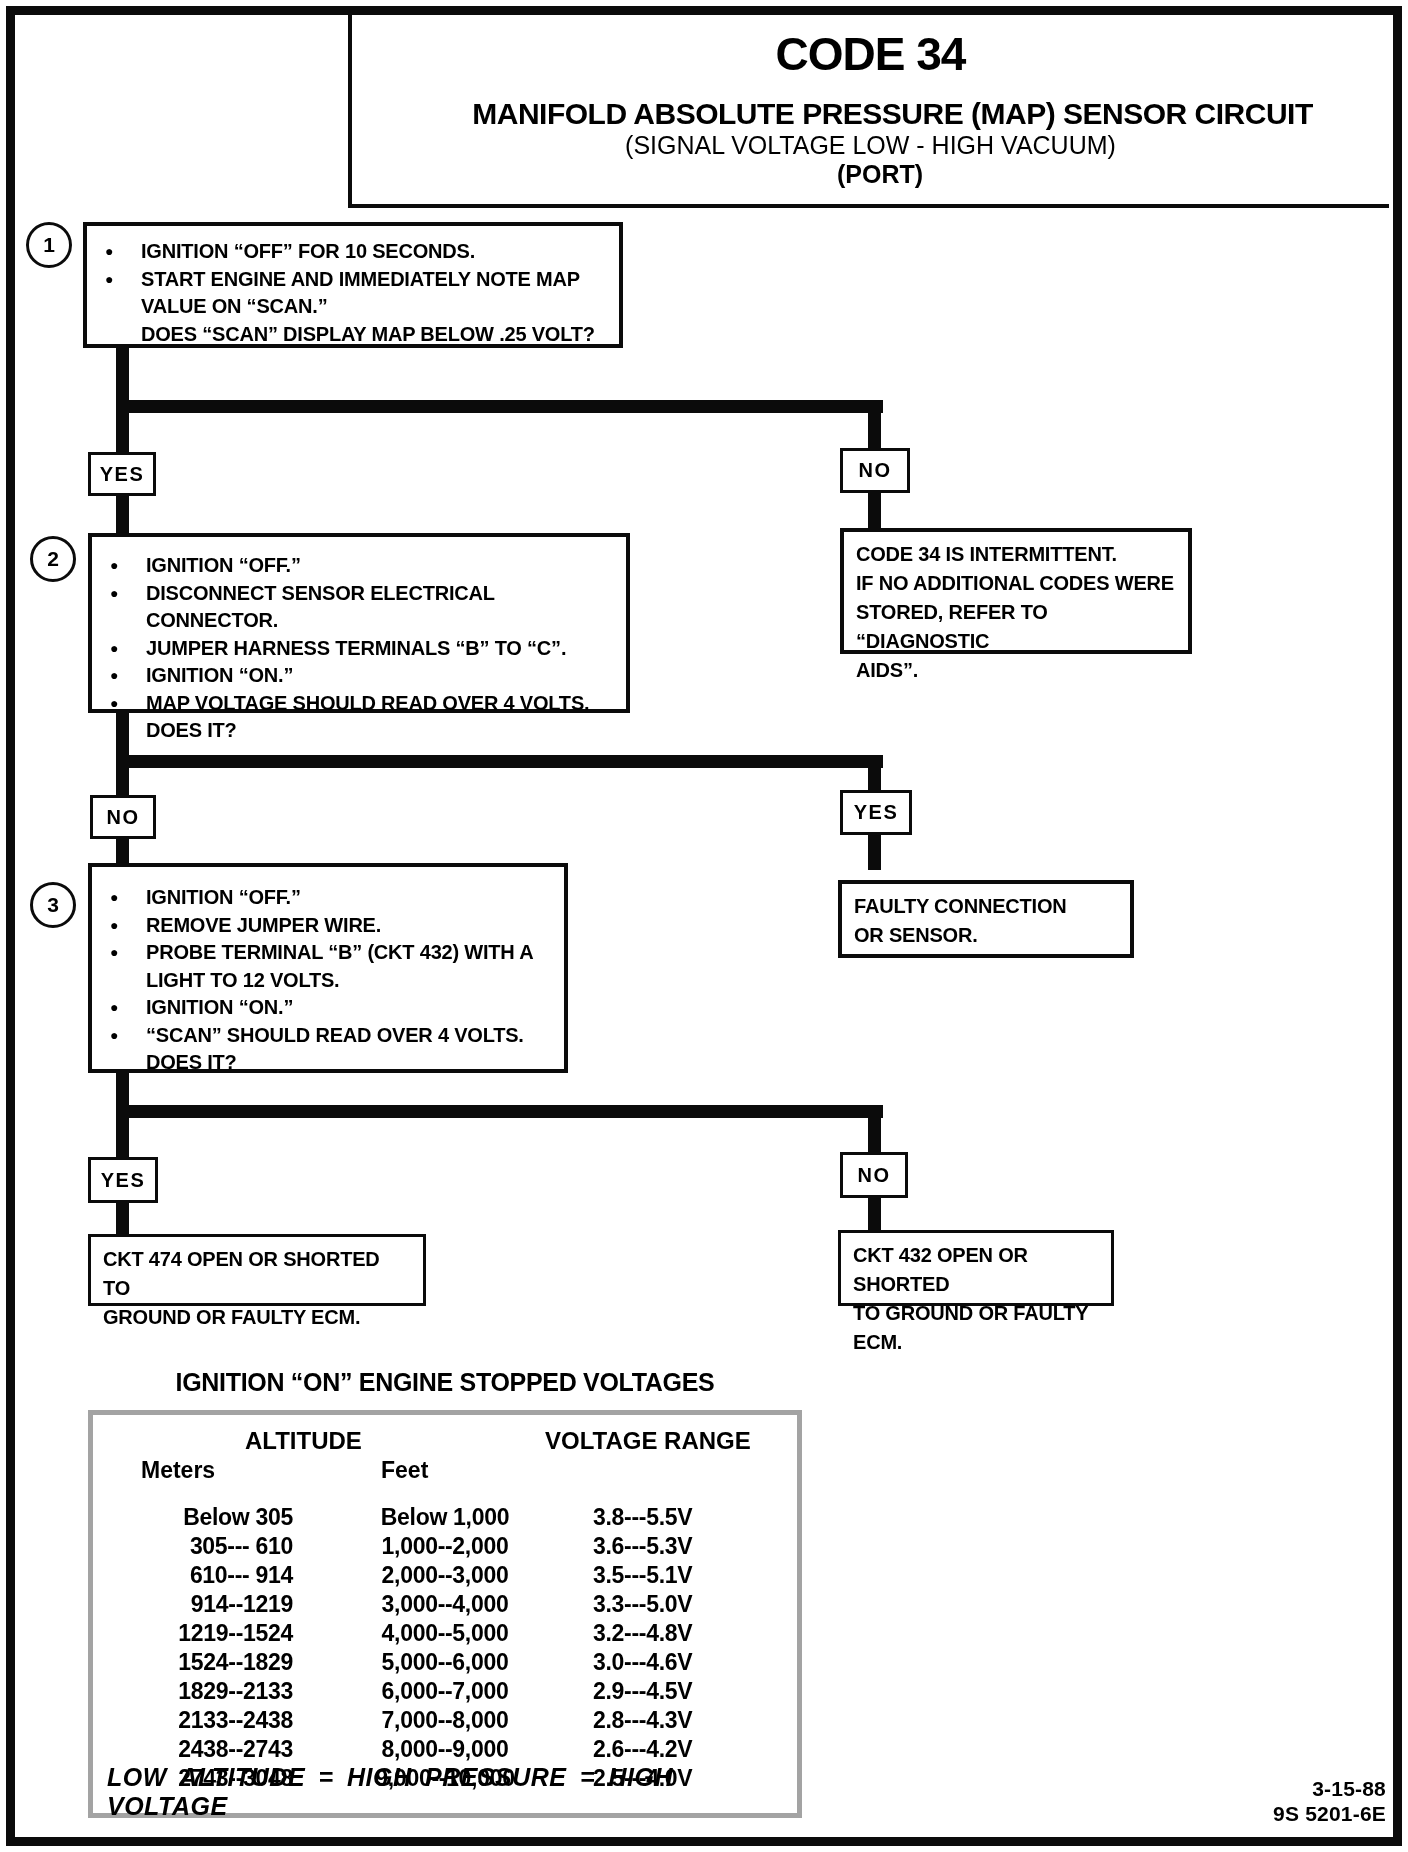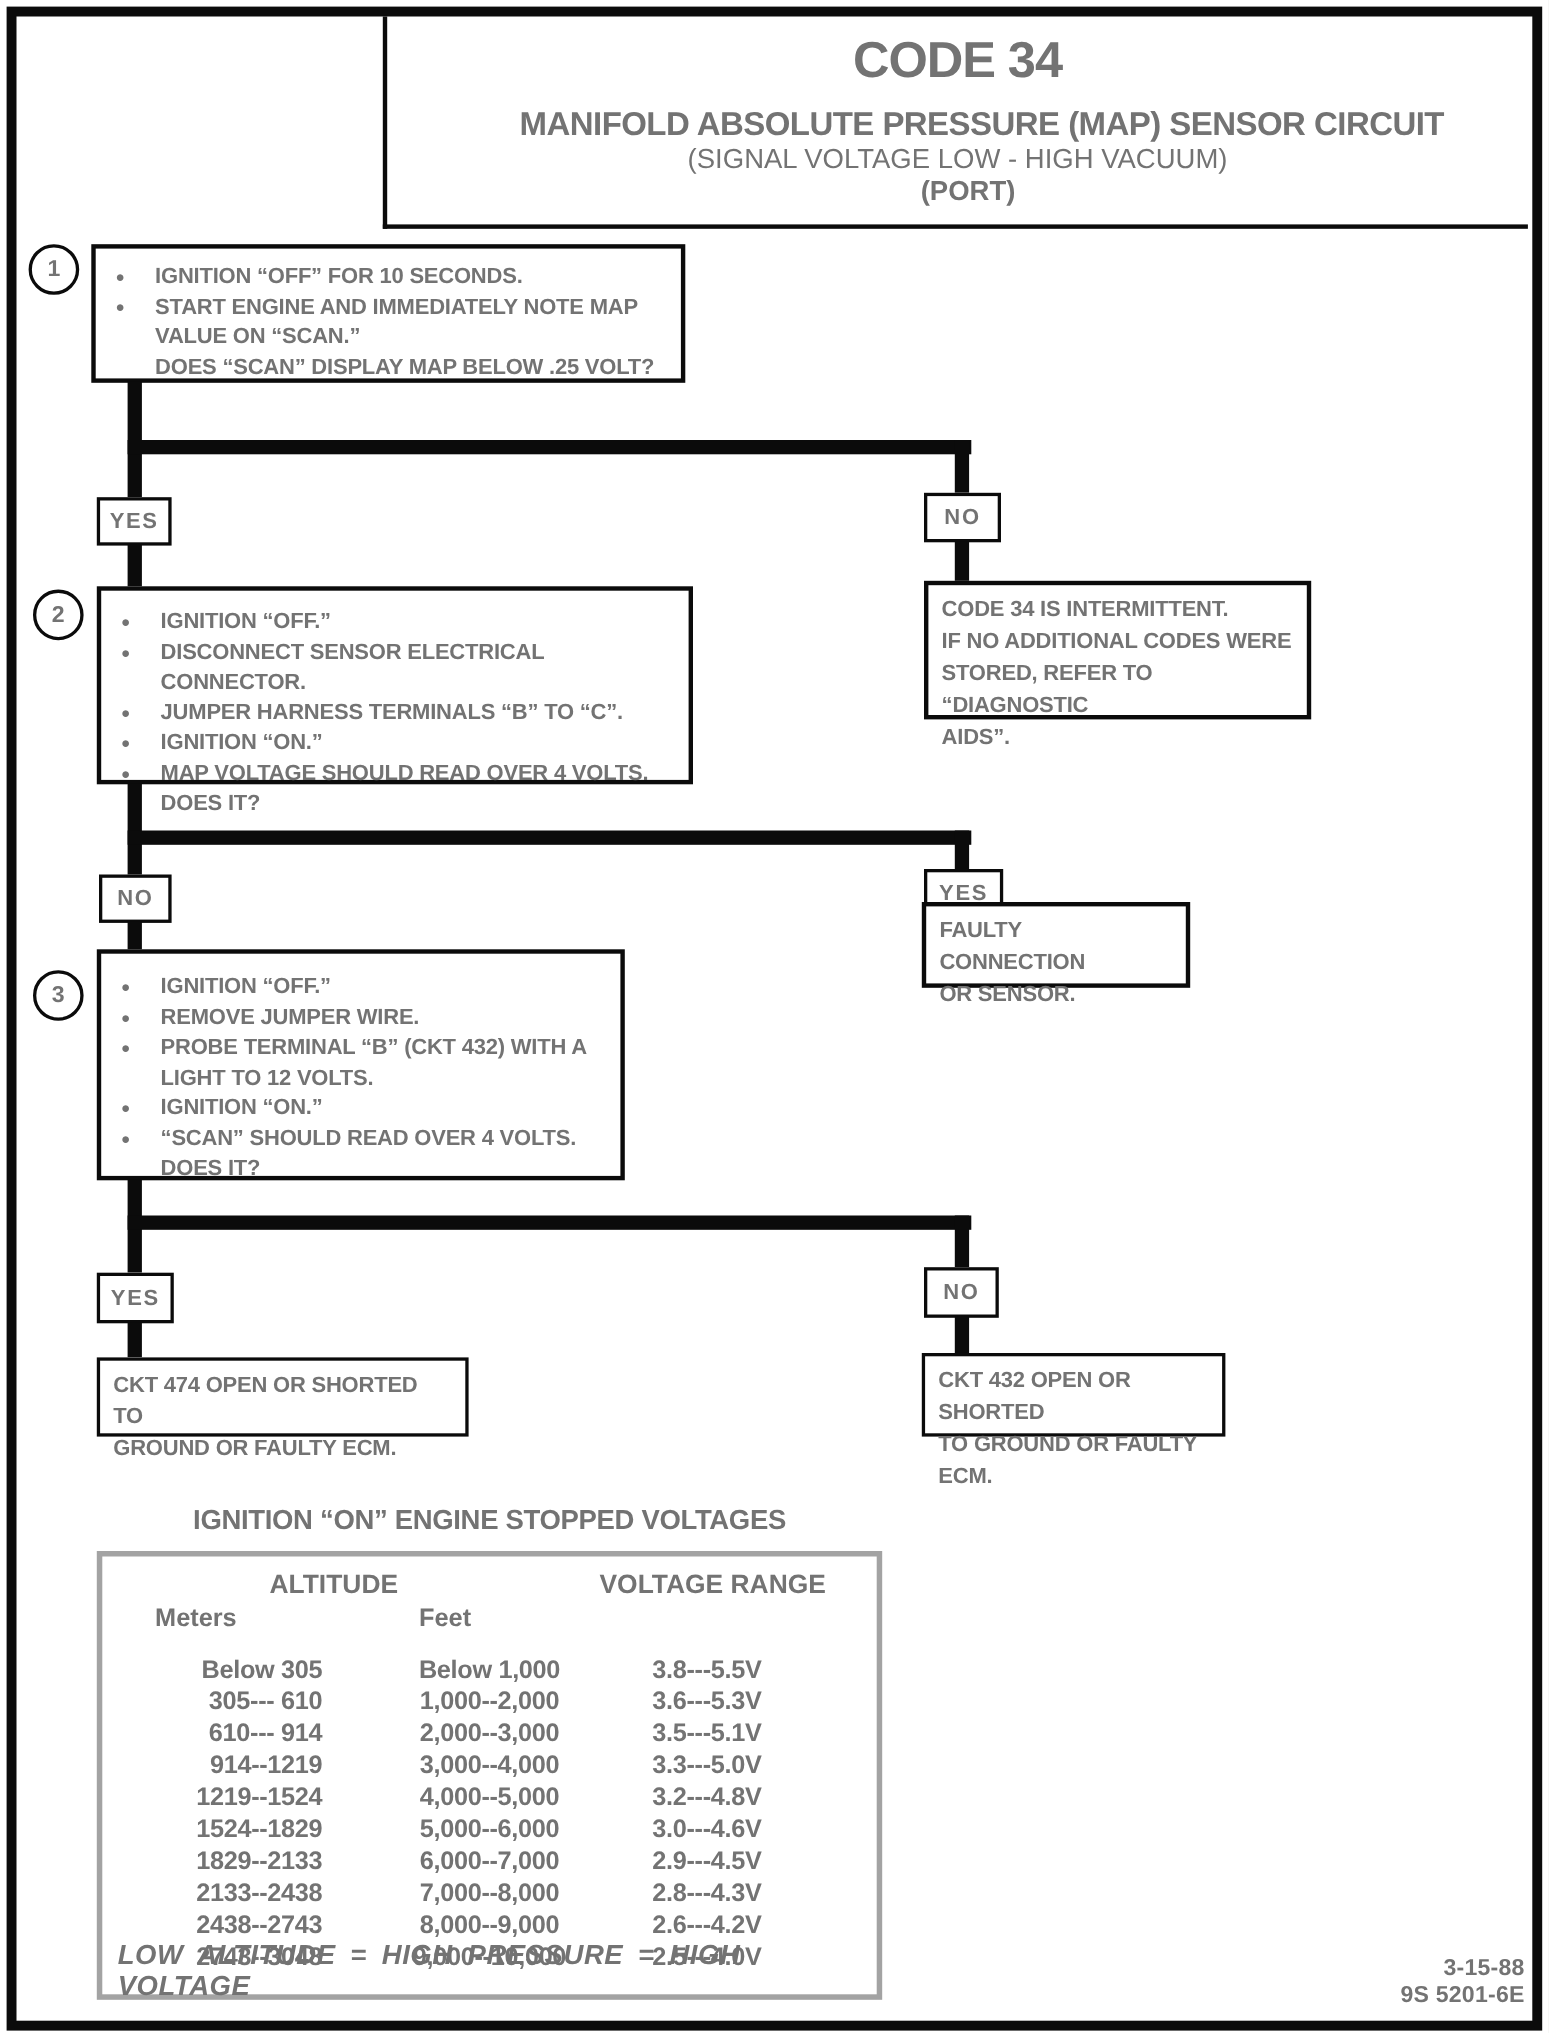--- a/index.html
+++ b/index.html
@@ -1,18 +1,18 @@
 <!DOCTYPE html>
 <html><head>
 <meta charset="utf-8">
 <style>
   html,body{margin:0;padding:0;background:#e8e8e4;}
   .canvas{
     position:relative;width:1408px;height:1852px;background:#ffffff;
-    font-family:"Liberation Sans",sans-serif;color:#737373;overflow:hidden;
+    font-family:"Liberation Sans",sans-serif;color:#000000;overflow:hidden;
     margin:0 auto;
   }
   .page-border{position:absolute;inset:6px;border:9px solid #0b0b0b;pointer-events:none;}
   .ln{position:absolute;background:#0b0b0b;}
   
   .title-box{position:absolute;left:348px;top:15px;width:1041px;height:193px;
     border:4px solid #0b0b0b;border-top:none;border-right:none;
     text-align:center;box-sizing:border-box;padding-top:12px;}
   .t-code{font-size:46px;font-weight:bold;letter-spacing:-1px;margin-bottom:16px;}
   .t-l1{font-size:30px;font-weight:bold;letter-spacing:-0.5px;line-height:34px;padding-left:44px;}
@@ -135,21 +135,21 @@
   <div class="ln" style="left:116px;top:712px;width:13px;height:84px;"></div>
   <div class="ln" style="left:116px;top:755px;width:767px;height:13px;"></div>
   <div class="ln" style="left:868px;top:755px;width:13px;height:37px;"></div>
 
   <div class="dec" style="left:90px;top:795px;width:66px;height:44px;">NO</div>
   <div class="dec" style="left:840px;top:790px;width:72px;height:45px;">YES</div>
 
   <div class="ln" style="left:116px;top:838px;width:13px;height:27px;"></div>
   <div class="ln" style="left:868px;top:834px;width:13px;height:36px;"></div>
 
-  <div class="resultbox" style="left:838px;top:820px;width:244px;height:78px;">FAULTY CONNECTION
+  <div class="resultbox" style="left:838px;top:880px;width:296px;height:78px;">FAULTY CONNECTION
 OR SENSOR.</div>
 
   <div class="circ" style="left:30px;top:882px;">3</div>
   <div class="stepbox" style="left:88px;top:863px;width:480px;height:210px;">
     <div class="inner" style="padding-top:17px;">
         <div class="bline">
           <span class="dot">●</span>
           <span class="btext">IGNITION “OFF.”</span>
         </div>
         <div class="bline">

